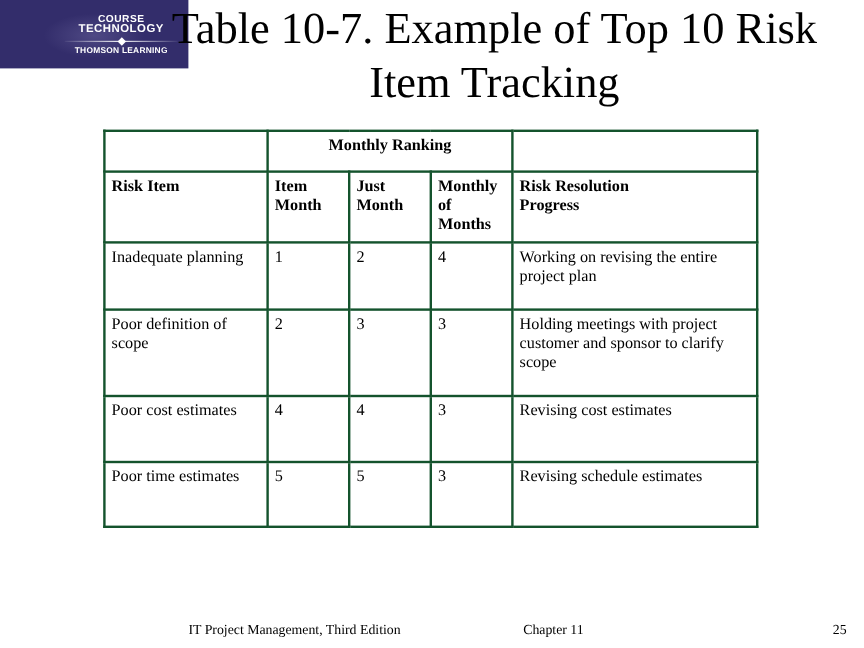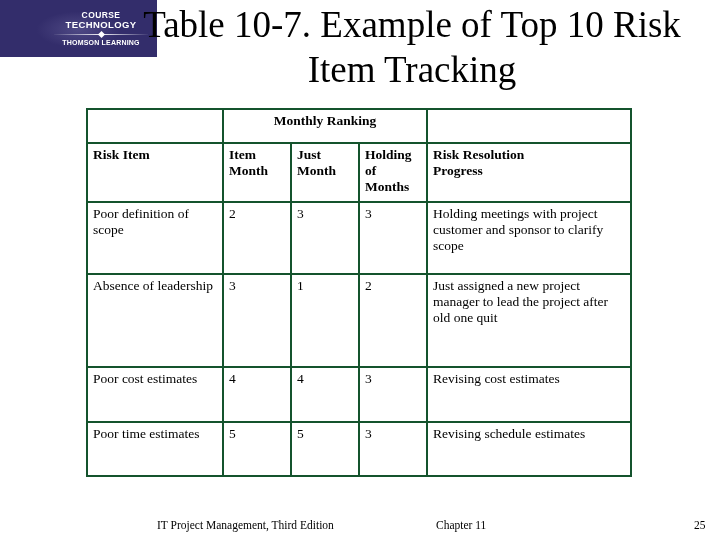--- a/index.html
+++ b/index.html
@@ -159,44 +159,44 @@
       </td>
       <td class="c-this">
         <div>Item</div>
         <div>Month</div>
       </td>
       <td class="c-last">
         <div>Just</div>
         <div>Month</div>
       </td>
       <td class="c-num num-cell">
-        <div>Holding</div>
+        <div>Monthly</div>
         <div>of Months</div>
       </td>
       <td class="c-prog">
         <div>Risk Resolution</div>
         <div>Progress</div>
       </td>
     </tr>
   </thead>
   <tbody>
+    <tr class="r0">
+      <td class="c-risk">Inadequate planning</td>
+      <td class="c-this">1</td>
+      <td class="c-last">2</td>
+      <td class="c-num">4</td>
+      <td class="c-prog">Working on revising the entire project plan</td>
+    </tr>
     <tr class="r1">
       <td class="c-risk">Poor definition of scope</td>
       <td class="c-this">2</td>
       <td class="c-last">3</td>
       <td class="c-num">3</td>
       <td class="c-prog">Holding meetings with project customer and sponsor to clarify scope</td>
     </tr>
-    <tr class="r2">
-      <td class="c-risk">Absence of leadership</td>
-      <td class="c-this">3</td>
-      <td class="c-last">1</td>
-      <td class="c-num">2</td>
-      <td class="c-prog">Just assigned a new project manager to lead the project after old one quit</td>
-    </tr>
     <tr class="r3">
       <td class="c-risk">Poor cost estimates</td>
       <td class="c-this">4</td>
       <td class="c-last">4</td>
       <td class="c-num">3</td>
       <td class="c-prog">Revising cost estimates</td>
     </tr>
     <tr class="r4">
       <td class="c-risk">Poor time estimates</td>
       <td class="c-this">5</td>

